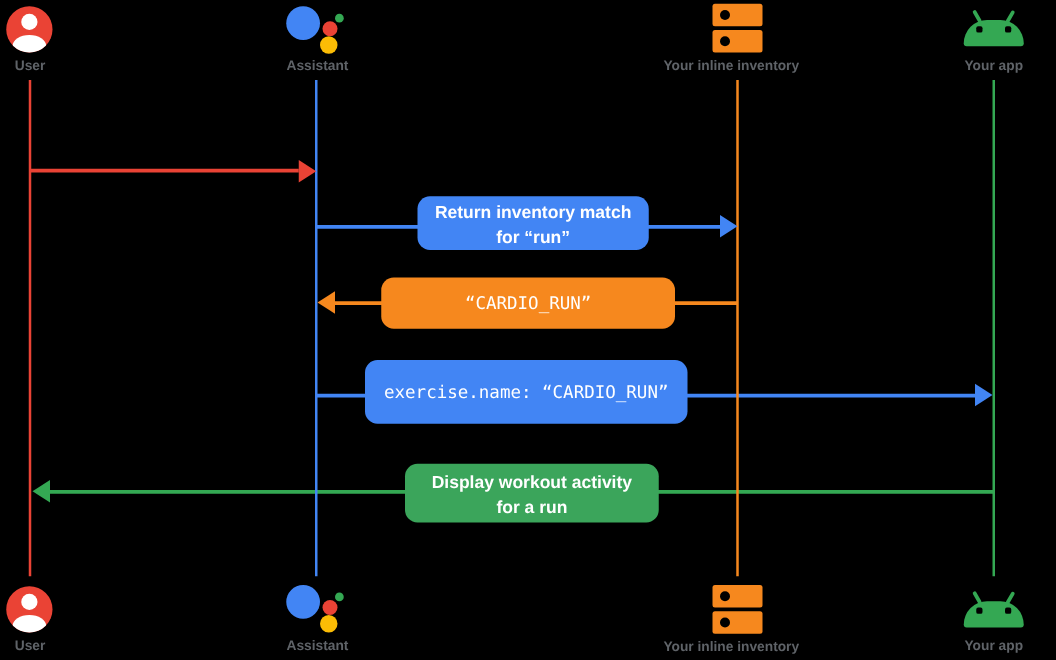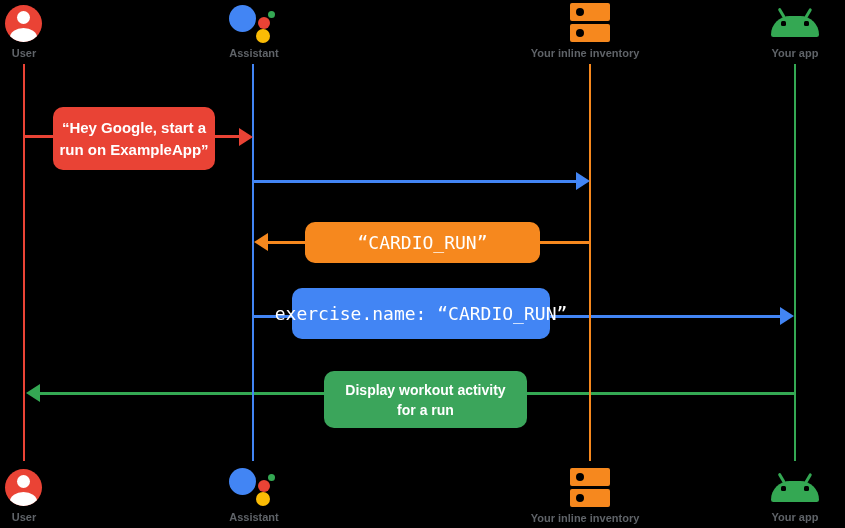--- a/index.html
+++ b/index.html
@@ -24,21 +24,21 @@
   .arrow-right{border-style:solid;border-width:9px 0 9px 14px;border-color:transparent;}
   .arrow-left{border-style:solid;border-width:9px 14px 9px 0;border-color:transparent;}
   
   .mbox{
     position:absolute;z-index:3;border-radius:10px;color:#fff;
     display:flex;flex-direction:column;align-items:center;justify-content:center;
     text-align:center;font-weight:700;white-space:nowrap;
   }
   .mbox .sans{font-size:14px;line-height:20px;}
   .mbox .sans-lg{font-size:15px;line-height:22px;}
-  .mbox .mono{font-family:"DejaVu Sans Mono",monospace;font-weight:400;font-size:18px;line-height:20px;}
+  .mbox .mono{font-family:"DejaVu Sans Mono",monospace;font-weight:400;font-size:14px;line-height:20px;}
   .bg-red{background:#E94335;}
   .bg-blue{background:#4285F4;}
   .bg-orange{background:#F6881E;}
   .bg-green{background:#3BA55B;}
   
   .user-icon{position:absolute;width:37px;height:37px;border-radius:50%;
     background:#EA4335;overflow:hidden;}
   .user-icon .head{position:absolute;left:12px;top:6px;width:13px;height:13px;
     border-radius:50%;background:#fff;}
   .user-icon .body{position:absolute;left:5px;top:23px;width:27px;height:18px;
@@ -110,43 +110,43 @@
   <div class="actor-label" style="left:585px;top:47px;">Your inline inventory</div>
   <div class="actor-label" style="left:795px;top:47px;">Your app</div>
 
   <div class="lifeline ll-user"></div>
   <div class="lifeline ll-assistant"></div>
   <div class="lifeline ll-inventory"></div>
   <div class="lifeline ll-app"></div>
 
   <div class="mline bg-red" style="left:24px;top:135px;width:215px;"></div>
   <div class="arrow arrow-right" style="left:239px;top:128px;border-left-color:#E94335;"></div>
-  <div class="mbox bg-red" style="left:53px;top:107px;width:162px;height:63px;">
-    <span class="sans-lg">“Hey Google, start a</span>
-    <span class="sans-lg">run on ExampleApp”</span>
-  </div>
 
   <div class="mline bg-blue" style="left:253px;top:180px;width:323px;"></div>
   <div class="arrow arrow-right" style="left:576px;top:172px;border-left-color:#4285F4;"></div>
+  <div class="mbox bg-blue" style="left:334px;top:157px;width:185px;height:43px;">
+    <span class="sans">Return inventory match</span>
+    <span class="sans">for “run”</span>
+  </div>
 
   <div class="mline bg-orange" style="left:266px;top:241px;width:324px;"></div>
   <div class="arrow arrow-left" style="left:254px;top:233px;border-right-color:#F6881E;"></div>
   <div class="mbox bg-orange" style="left:305px;top:222px;width:235px;height:41px;flex-direction:row;gap:6px;">
     <span class="mono">“CARDIO_RUN”</span>
   </div>
 
   <div class="mline bg-blue" style="left:253px;top:315px;width:528px;"></div>
   <div class="arrow arrow-right" style="left:780px;top:307px;border-left-color:#4285F4;"></div>
   <div class="mbox bg-blue" style="left:292px;top:288px;width:258px;height:51px;">
     <span class="mono">exercise.name: “CARDIO_RUN”</span>
   </div>
 
   <div class="mline bg-green" style="left:40px;top:392px;width:755px;background:#34A853;"></div>
   <div class="arrow arrow-left" style="left:26px;top:384px;border-right-color:#34A853;"></div>
-  <div class="mbox bg-green" style="left:324px;top:371px;width:203px;height:57px;">
+  <div class="mbox bg-green" style="left:324px;top:371px;width:203px;height:47px;">
     <span class="sans">Display workout activity</span>
     <span class="sans">for a run</span>
   </div>
 
   <div class="user-icon" style="left:5px;top:469px;">
     <span class="head"></span>
     <span class="body"></span>
   </div>
 
   <div class="assistant-icon" style="left:225px;top:463px;">

